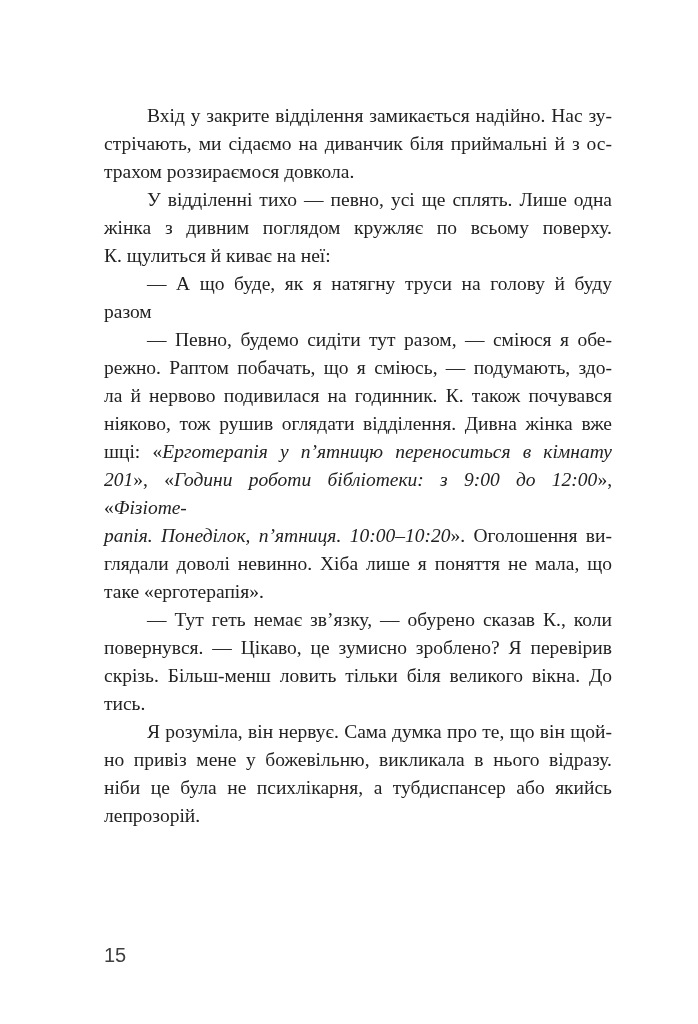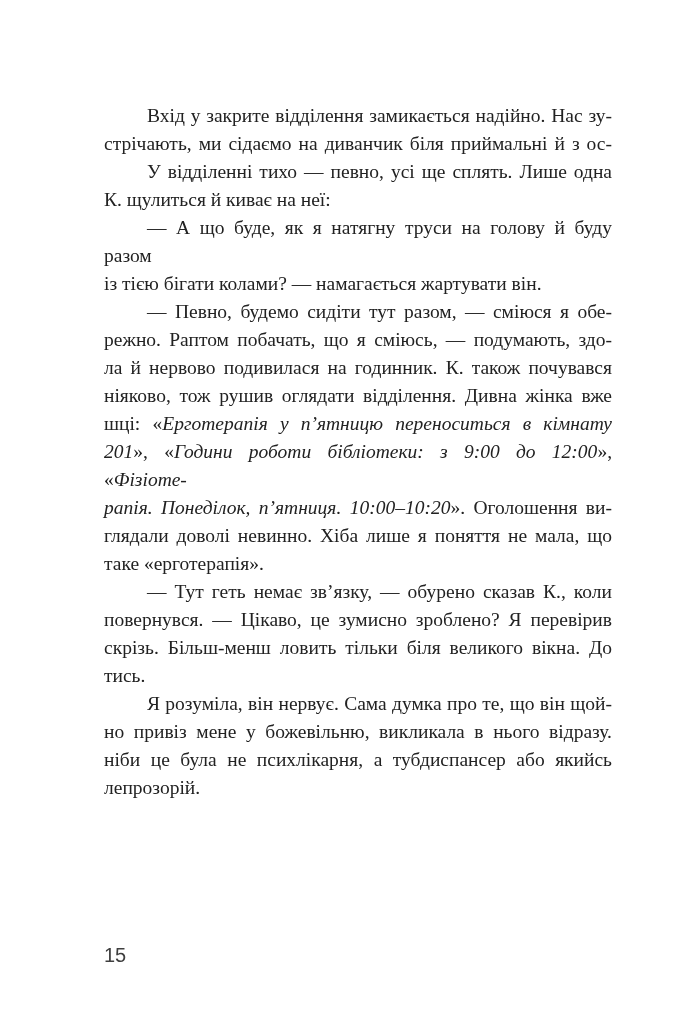--- a/index.html
+++ b/index.html
@@ -52,28 +52,29 @@
   }
 </style>
 </head>
 <body>
 
 <div class="page">
   <div class="text-block">
       <div class="paragraph">
         <div class="line indent"><span>Вхід у закрите відділення замикається надійно. Нас зу-</span></div>
         <div class="line"><span>стрічають, ми сідаємо на диванчик біля приймальні й з ос-</span></div>
+        <div class="line last"><span>трахом роззираємося довкола.</span></div>
       </div>
       <div class="paragraph">
         <div class="line indent"><span>У відділенні тихо — певно, усі ще сплять. Лише одна</span></div>
+        <div class="line"><span>жінка з дивним поглядом кружляє по всьому поверху.</span></div>
         <div class="line last"><span>К. щулиться й киває на неї:</span></div>
       </div>
       <div class="paragraph">
         <div class="line indent"><span>— А що буде, як я натягну труси на голову й буду разом</span></div>
-        <div class="line last"><span>із тією бігати колами? — намагається жартувати він.</span></div>
       </div>
       <div class="paragraph">
         <div class="line indent"><span>— Певно, будемо сидіти тут разом, — сміюся я обе-</span></div>
         <div class="line"><span>режно. Раптом побачать, що я сміюсь, — подумають, здо-</span></div>
         <div class="line"><span>ла й нервово подивилася на годинник. К. також почувався</span></div>
         <div class="line"><span>ніяково, тож рушив оглядати відділення. Дивна жінка вже</span></div>
         <div class="line"><span>шці: «</span><em>Ерготерапія у п’ятницю переноситься в кімнату</em></div>
         <div class="line"><em>201</em><span>», «</span><em>Години роботи бібліотеки: з 9:00 до 12:00</em><span>», «</span><em>Фізіоте-</em></div>
         <div class="line"><em>рапія. Понеділок, п’ятниця. 10:00–10:20</em><span>». Оголошення ви-</span></div>
         <div class="line"><span>глядали доволі невинно. Хіба лише я поняття не мала, що</span></div>

